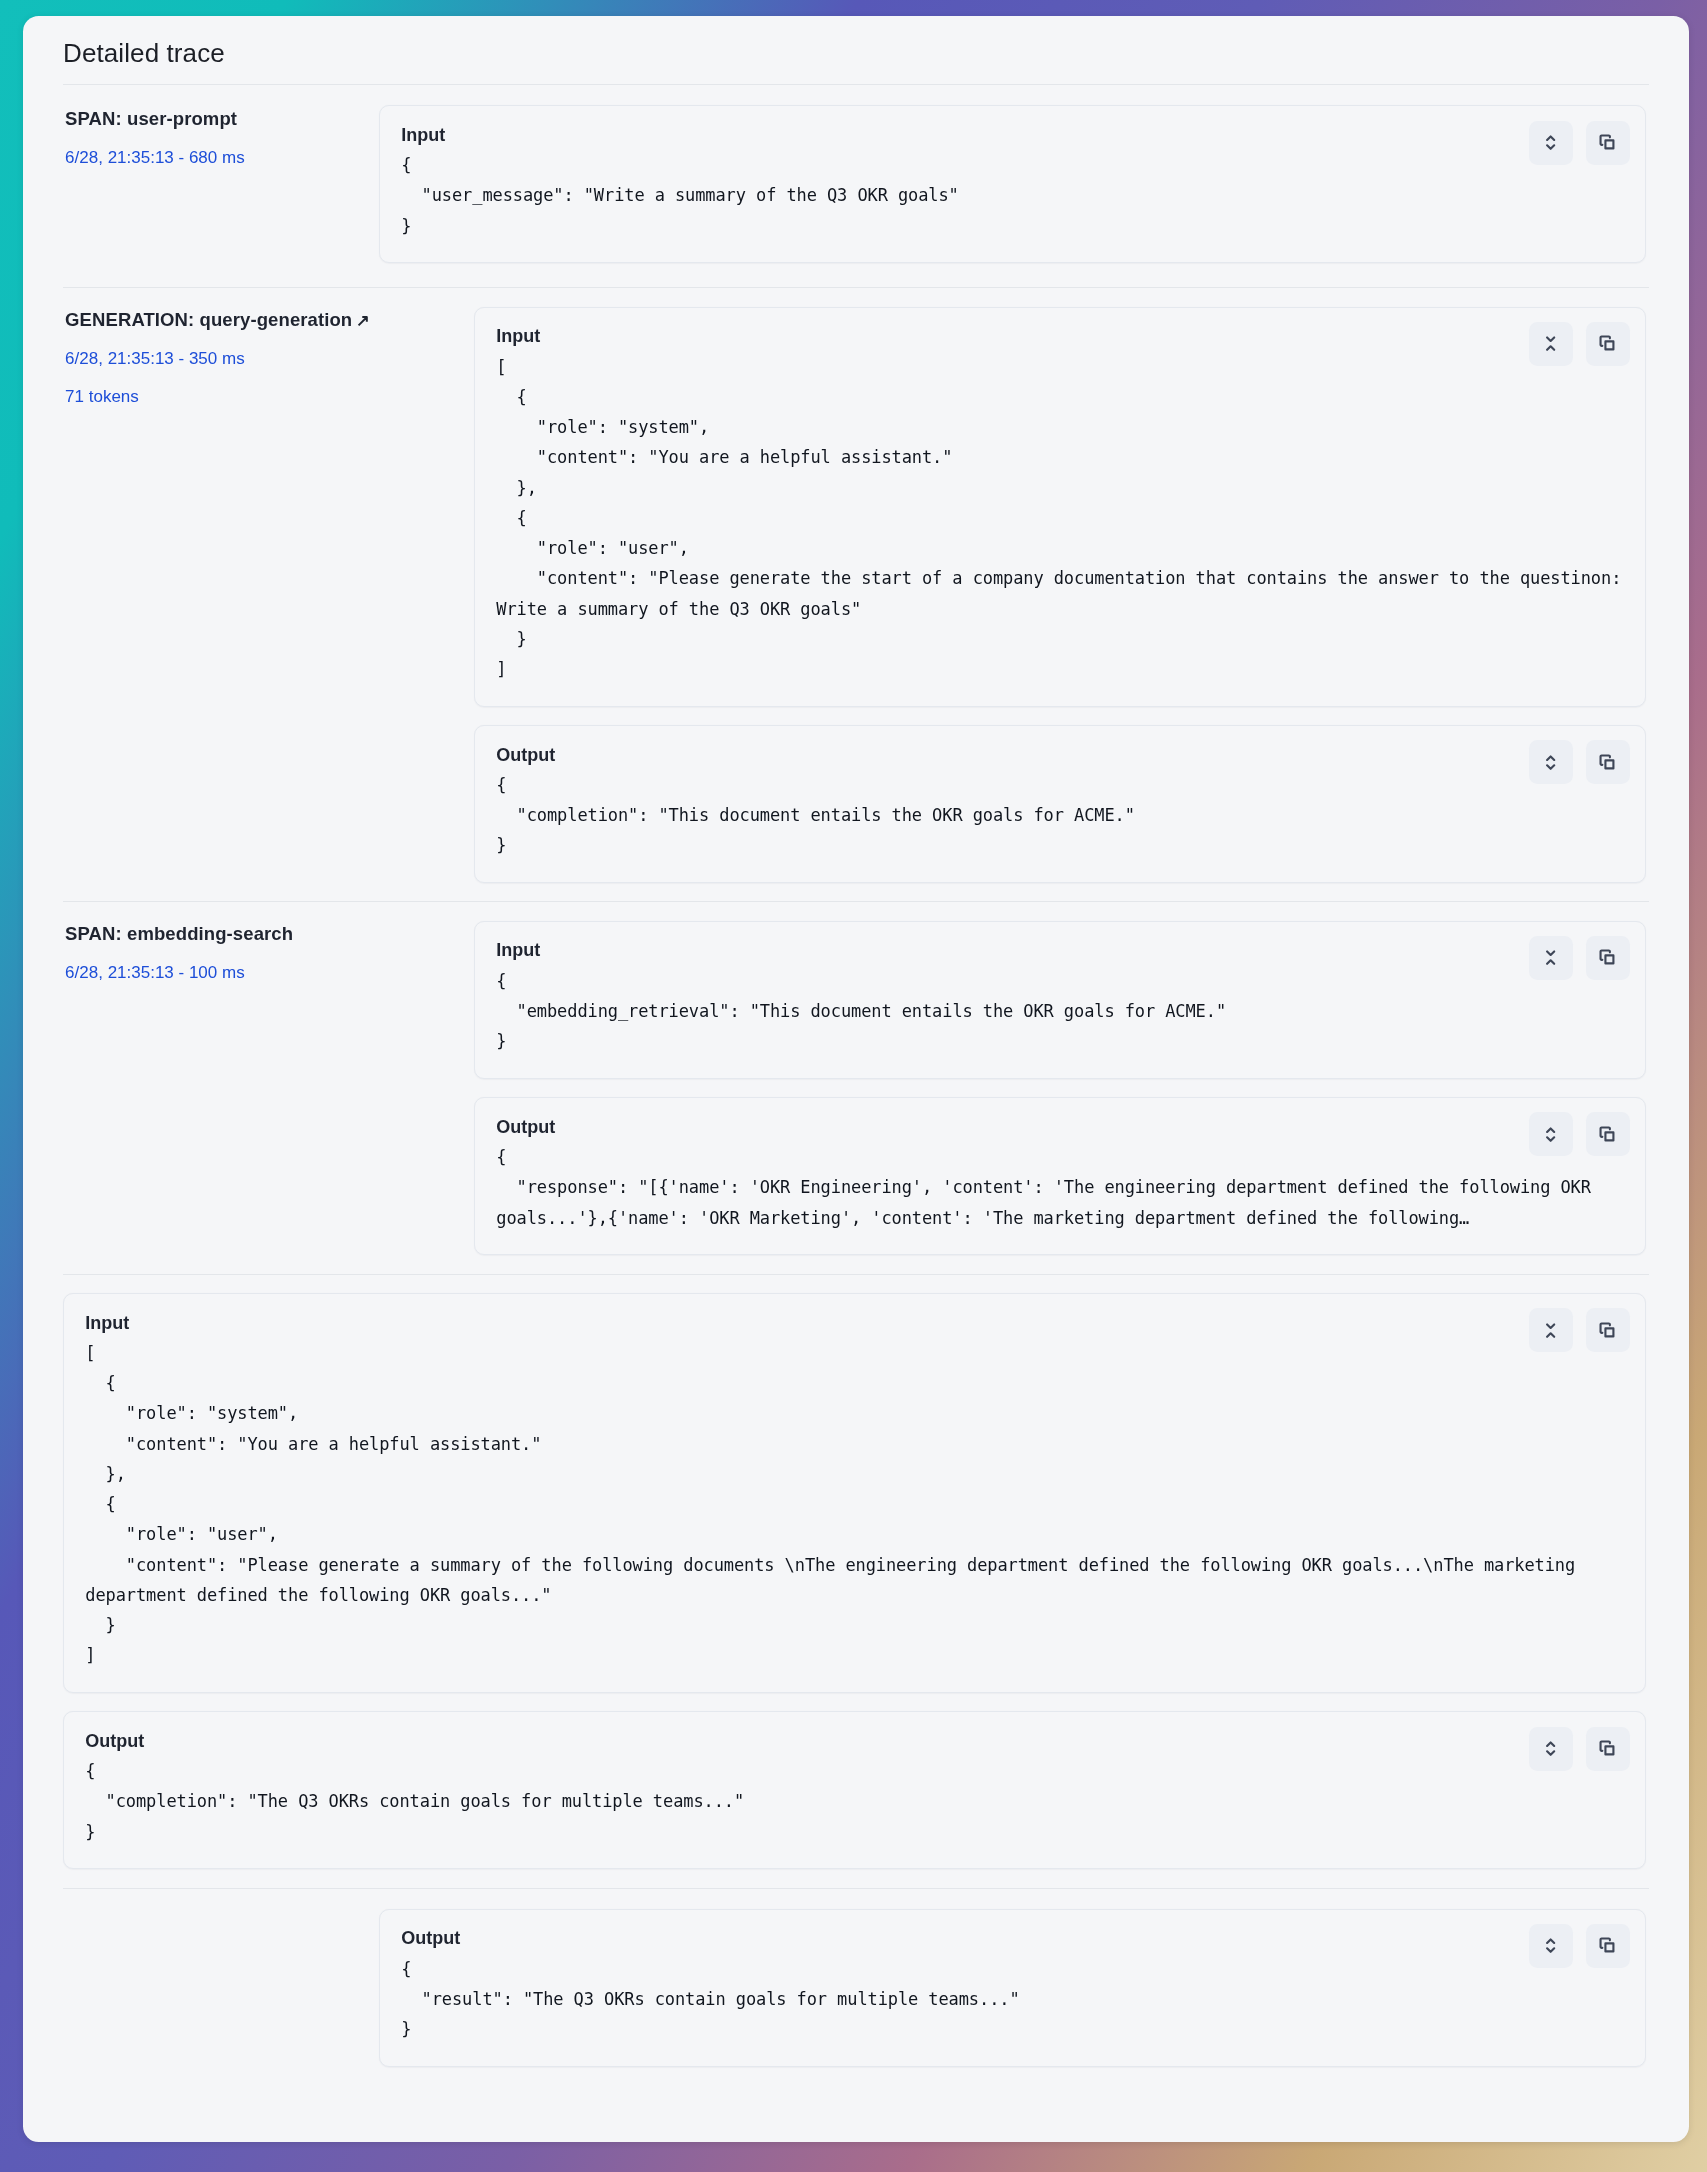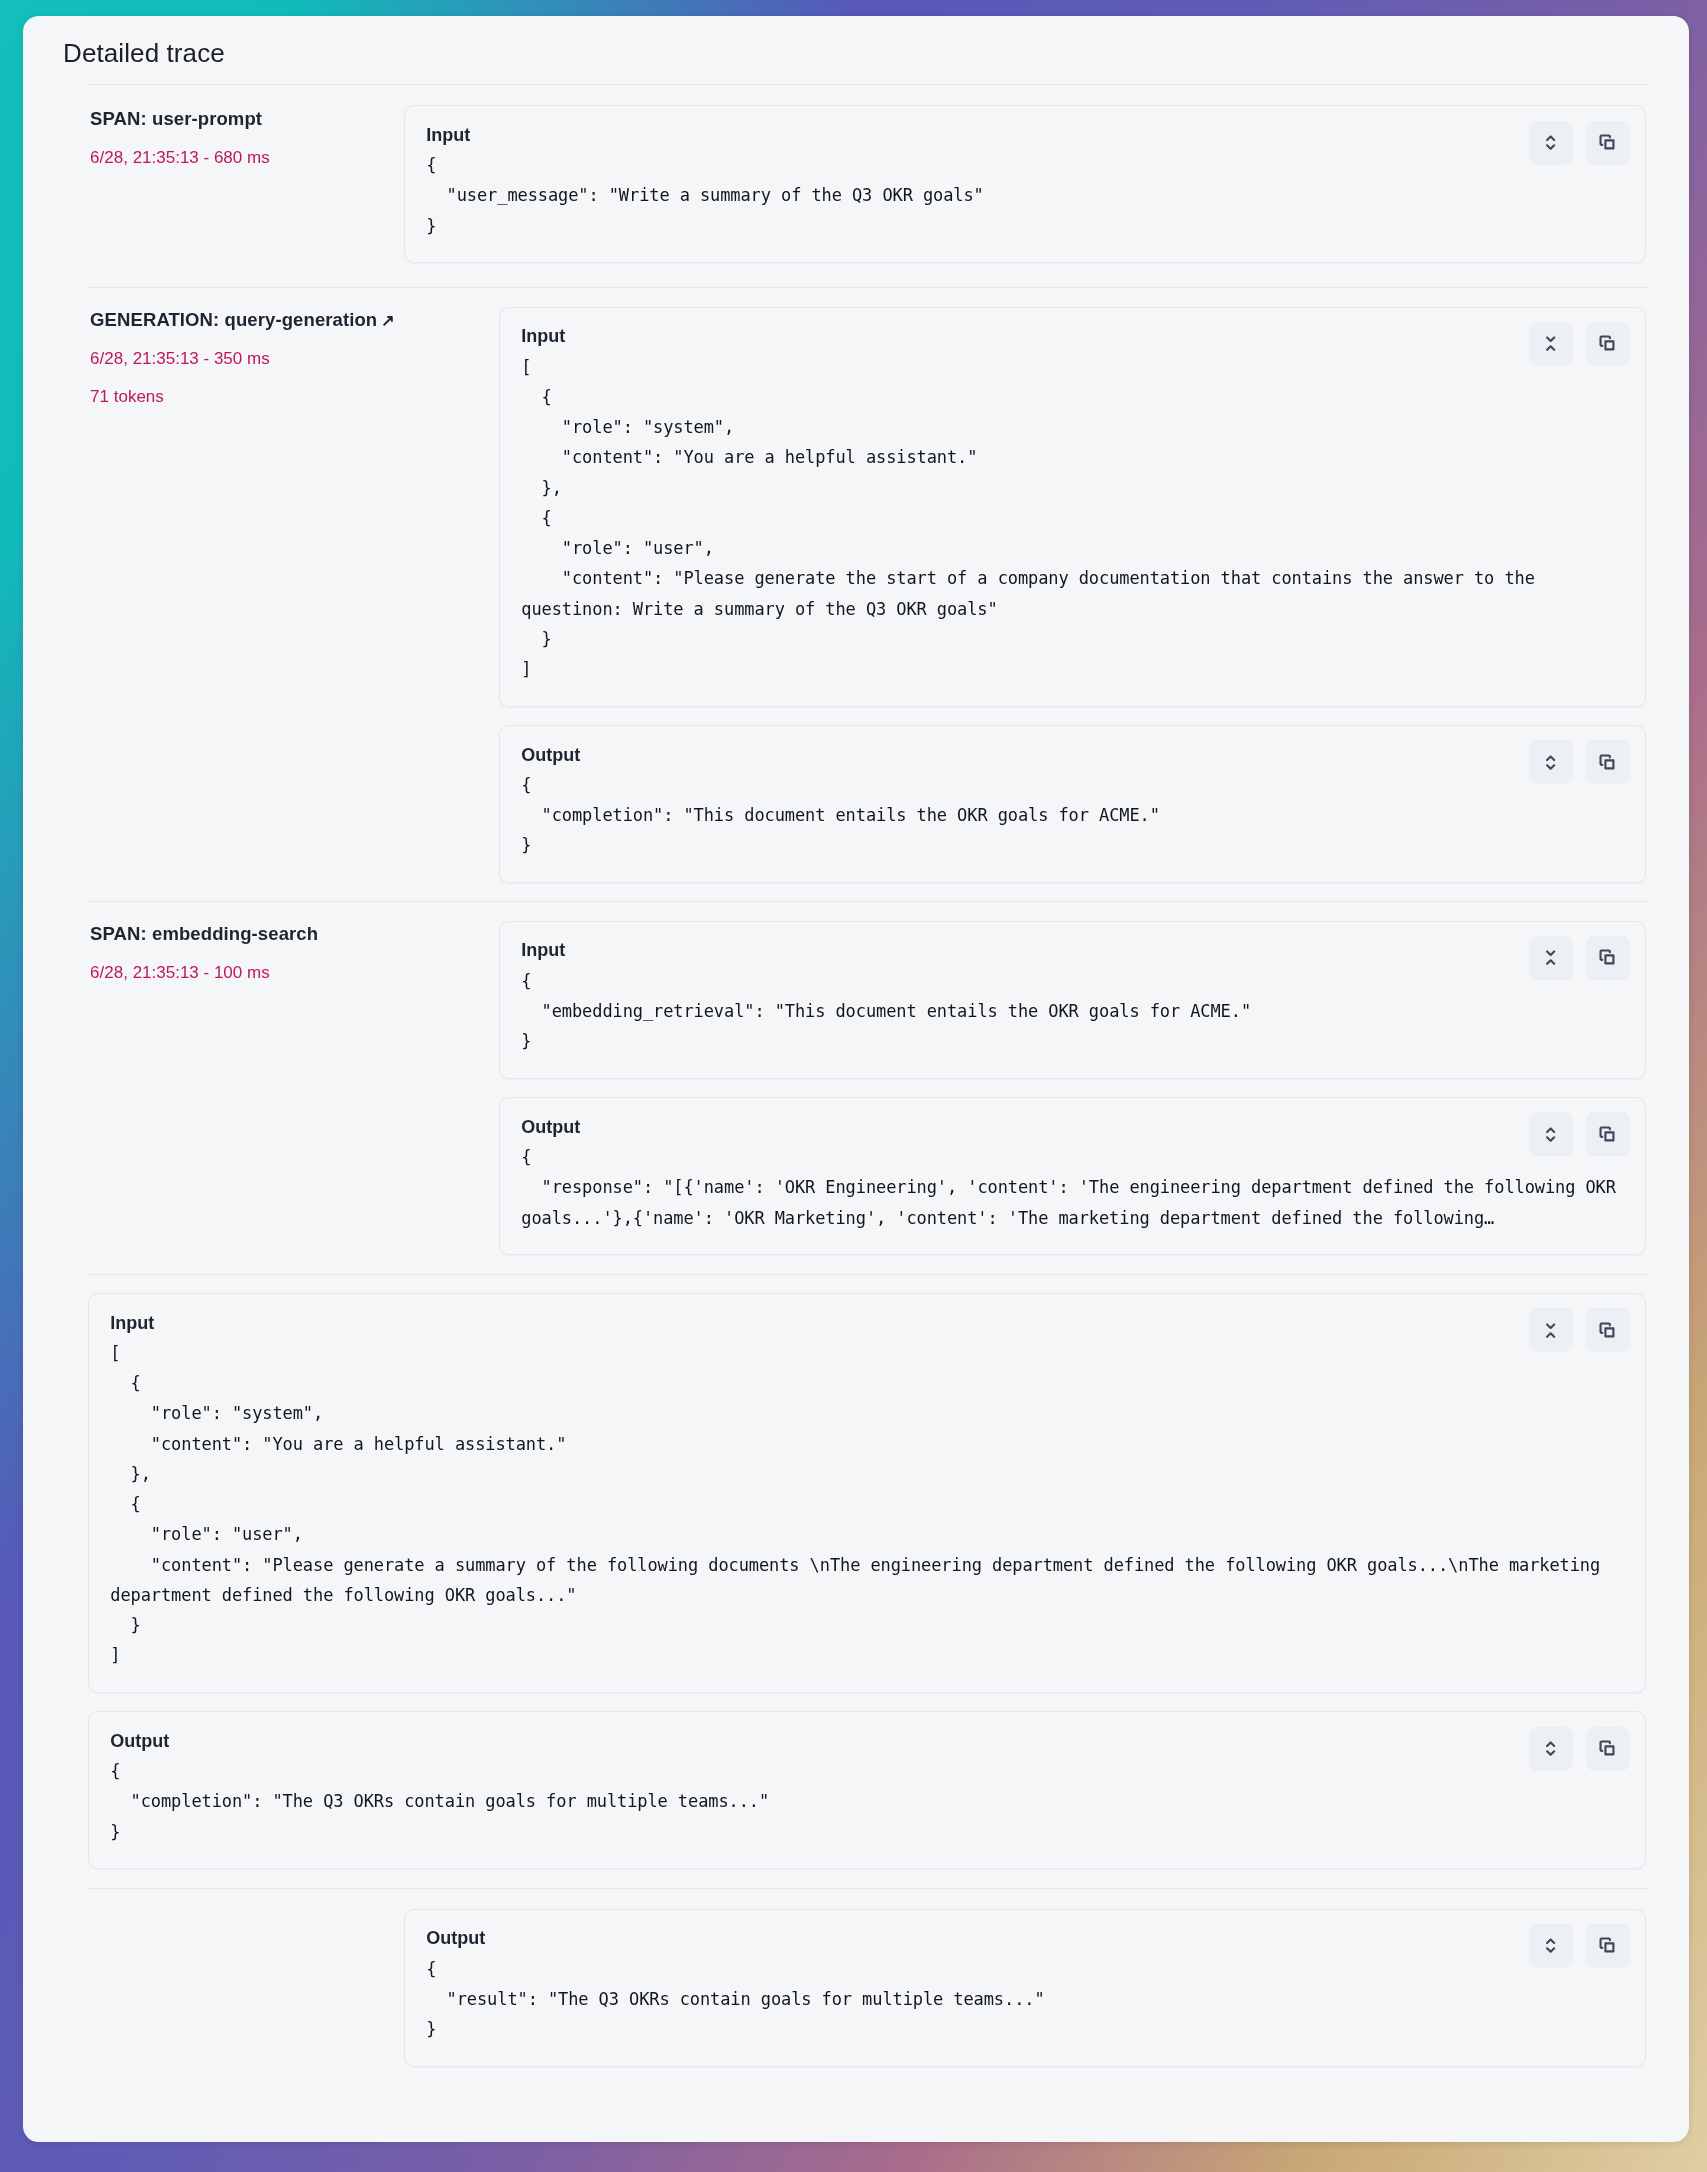--- a/index.html
+++ b/index.html
@@ -64,21 +64,20 @@
   }
 
   
   .trace-row {
     display: flex;
     align-items: flex-start;
     border-top: 1.4px solid #e3e6ea;
     padding-top: 18.5px;
     padding-bottom: 18.5px;
     min-height: 0;
-    margin-left: 25px;
   }
 
   .meta-col {
     width: 411px;
     flex: 0 0 411px;
     padding-left: 2.1px;
     padding-top: 1.4px;
   }
 
   .meta-name {
@@ -93,21 +92,21 @@
     display: inline-block;
     font-size: 16.4px;
     font-weight: 700;
     vertical-align: baseline;
     margin-left: 3.6px;
     color: #1f2430;
   }
 
   .meta-sub {
     font-size: 17px;
-    color: #be185d;
+    color: #1d4ed8;
     margin-top: 14.2px;
     line-height: 1.4;
     white-space: nowrap;
   }
 
   .io-col {
     flex: 1 1 auto;
     display: flex;
     flex-direction: column;
     gap: 18.5px;

